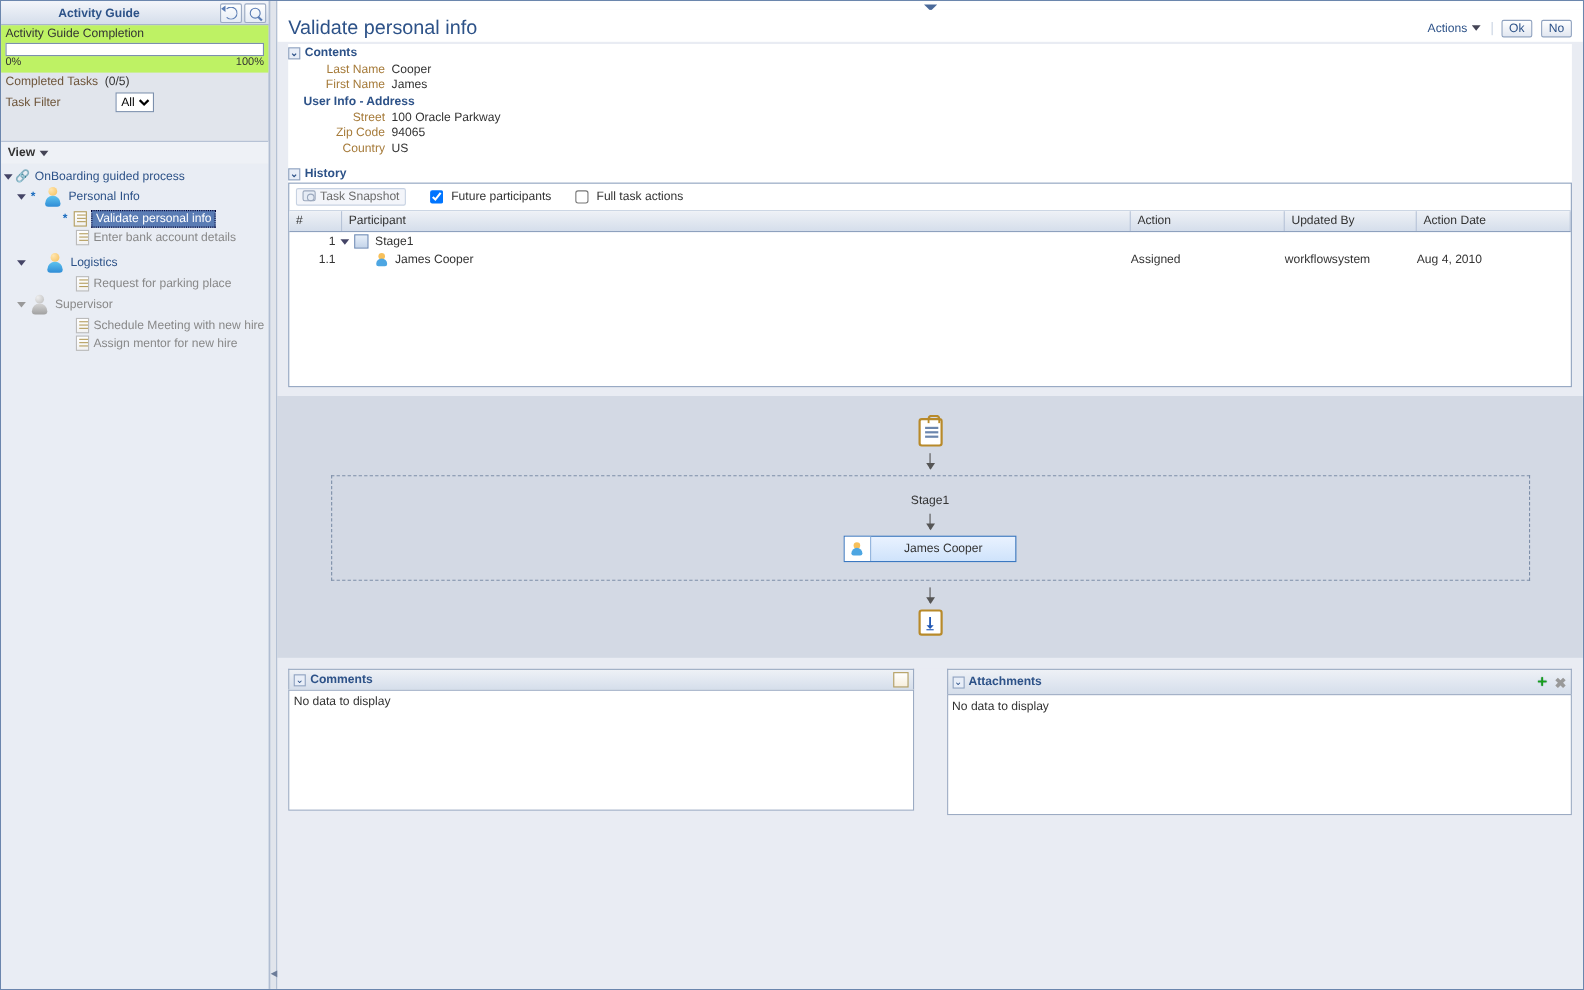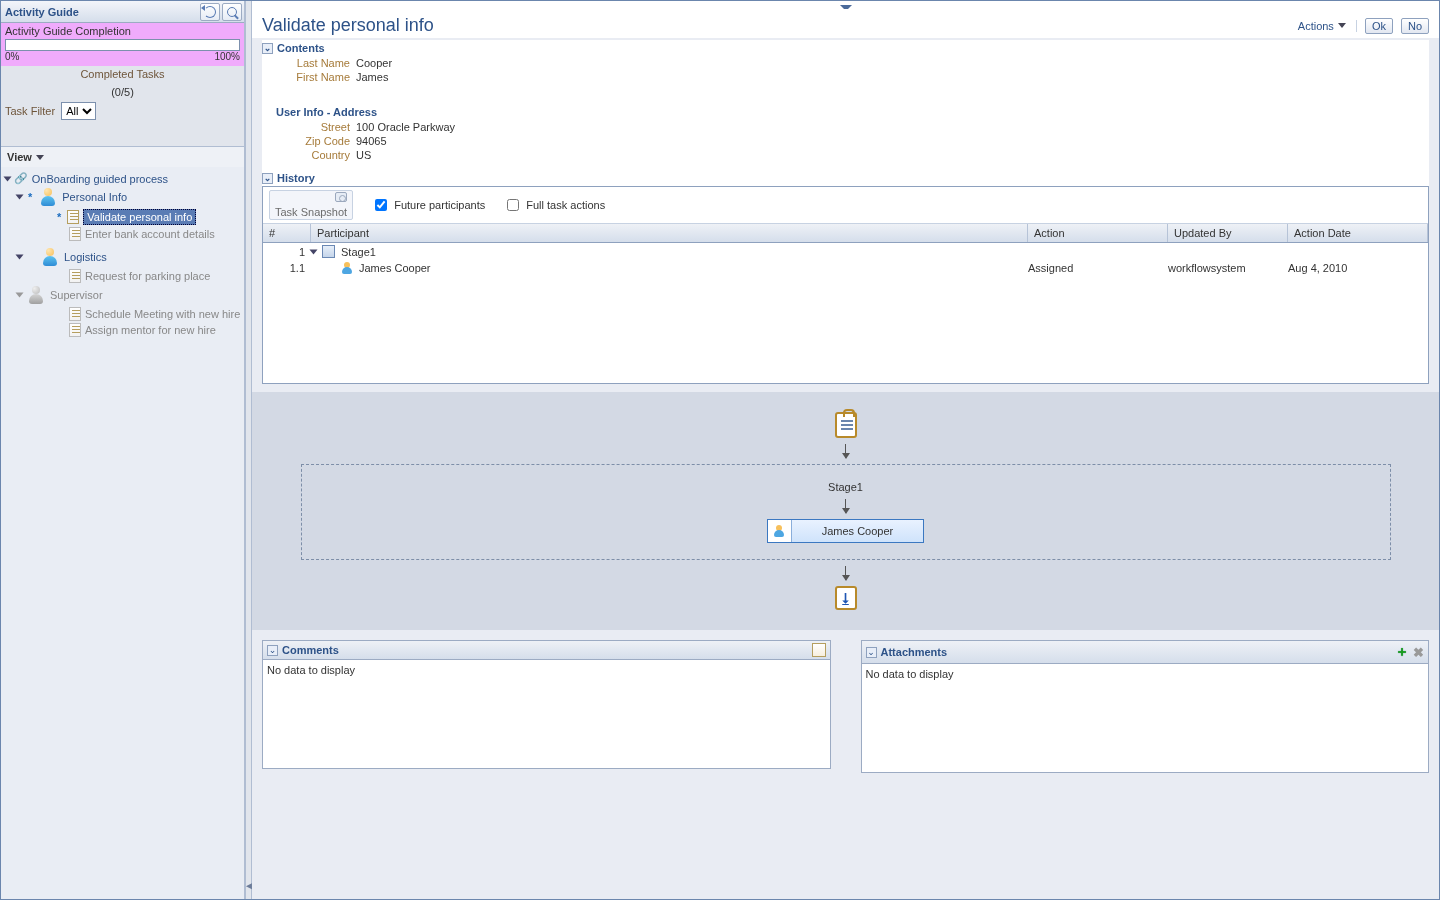--- a/index.html
+++ b/index.html
@@ -18,45 +18,46 @@
     background: #e1e5ec;
     border-right: 2px solid #b0bdd2;
     display: flex; flex-direction: column;
     position: relative;
   }
   .sidebar-header {
     display: flex; align-items: center;
     background: linear-gradient(#f3f5fa, #d5deeb);
     height: 22px;
     border-bottom: 1px solid #9cabc3;
+    padding-left: 48px;
   }
   .sidebar-title {
     flex: 1; font-weight: bold; padding-left: 4px;
     color: #2d5288;
   }
   .icon-btn {
     width: 20px; height: 18px;
     border: 1px solid #9cabc3; border-radius: 2px;
     background: linear-gradient(#fff, #e6ecf5);
     display: inline-flex; align-items: center; justify-content: center;
     margin-right: 2px;
     cursor: pointer;
   }
-  .progress-zone { background: #f0abfc; padding: 2px 4px 4px 4px; }
+  .progress-zone { background: #bef264; padding: 2px 4px 4px 4px; }
   .progress-label { color: #333; padding-bottom: 2px; }
   .progress-bar-bg {
     height: 12px; background: #fff; border: 1px solid #7c90ad;
     position: relative;
   }
   .progress-bar-fill { height: 100%; width: 0%; background: #2a6ebd; }
   .progress-scale { display: flex; justify-content: space-between; font-size: 10px; color: #333; }
-  .ct-row { display: flex; align-items: center; padding: 2px 4px; gap: 6px; color: #6e553a; flex-direction: column;}
+  .ct-row { display: flex; align-items: center; padding: 2px 4px; gap: 6px; color: #6e553a;}
   .ct-row .ct-val { color: #333;}
   .filter-row { display: flex; align-items: center; padding: 2px 4px; gap: 6px; }
-  select.dropdown { border: 1px solid #7c90ad; background: #fff; height: 18px; font-size: 11px;}
+  select.dropdown { border: 1px solid #7c90ad; background: #fff; height: 18px; font-size: 11px; margin-left: 44px;}
   .view-row { border-top: 1px solid #b0bdd2; padding: 4px 6px; display:flex; align-items:center; gap:4px; background:#eef1f6;font-weight:bold;}
   .view-row span { color:#333; }
   .tri-down {
     width:0; height:0; border-left:4px solid transparent; border-right:4px solid transparent; border-top:5px solid #445; display:inline-block;
   }
   .tree { padding: 4px 0 0 4px; background:#e9edf4; flex:1; overflow:auto;}
   .tree-node { display:flex; align-items:center; gap:4px; padding:1px 0; color:#2d5288; cursor:pointer;}
   .tree-indent1 { padding-left: 12px;}
   .tree-leaf3 { padding-left: 50px; color:#2d5288;}
   .tree-cur { background:#5a7cb4; color:#fff; padding:1px 3px; border:1px dotted #003; }
@@ -118,29 +119,29 @@
   }
   .disclose {
     width:11px; height:11px; border:1px solid #8ea1be; background:#e8eef8;
     display:inline-flex; align-items:center; justify-content:center; font-size:9px; line-height:9px;
     cursor:pointer; color:#2d5288;
   }
   .kv-grid { padding-left: 14px; }
   .kv-row { display:flex; padding:1px 0; }
   .kv-label { width: 80px; text-align:right; color:#a67b3a; padding-right:6px;}
   .kv-val { color:#333;}
-  .sub-h { color:#2d5288; font-weight:bold; padding:2px 0 2px 0;margin-top:20px;}
+  .sub-h { color:#2d5288; font-weight:bold; padding:2px 0 2px 0;}
 
   
   .hist-box { border:1px solid #8ea1be; background:#fff;}
   .hist-toolbar {
     display:flex; align-items:center; gap:18px;
     padding:3px 6px; border-bottom:1px solid #c7d2e2;
   }
-  .snap-btn { display:flex; align-items:flex-end; gap:4px; color:#6c6c6c; border:1px solid #c7d2e2; border-radius:2px; padding:1px 5px; background:#f3f5fa; cursor:pointer;flex-direction:column;}
+  .snap-btn { display:flex; align-items:flex-start; gap:4px; color:#6c6c6c; border:1px solid #c7d2e2; border-radius:2px; padding:1px 5px; background:#f3f5fa; cursor:pointer;}
   .cb { width:12px; height:12px;}
   .hist-head { display:flex; background:linear-gradient(#eef1f6,#d5deeb); border-bottom:1px solid #8ea1be;}
   .hcell { border-right:1px solid #b6c3d7; padding:3px 6px; color:#333;}
   .hc-num{ width:48px;}
   .hc-part{ flex:1;}
   .hc-act{ width:140px;}
   .hc-upd{ width:120px;}
   .hc-date{ width:140px;}
   .hist-body { min-height:140px;}
   .hrow { display:flex; align-items:center; padding:2px 0;}

